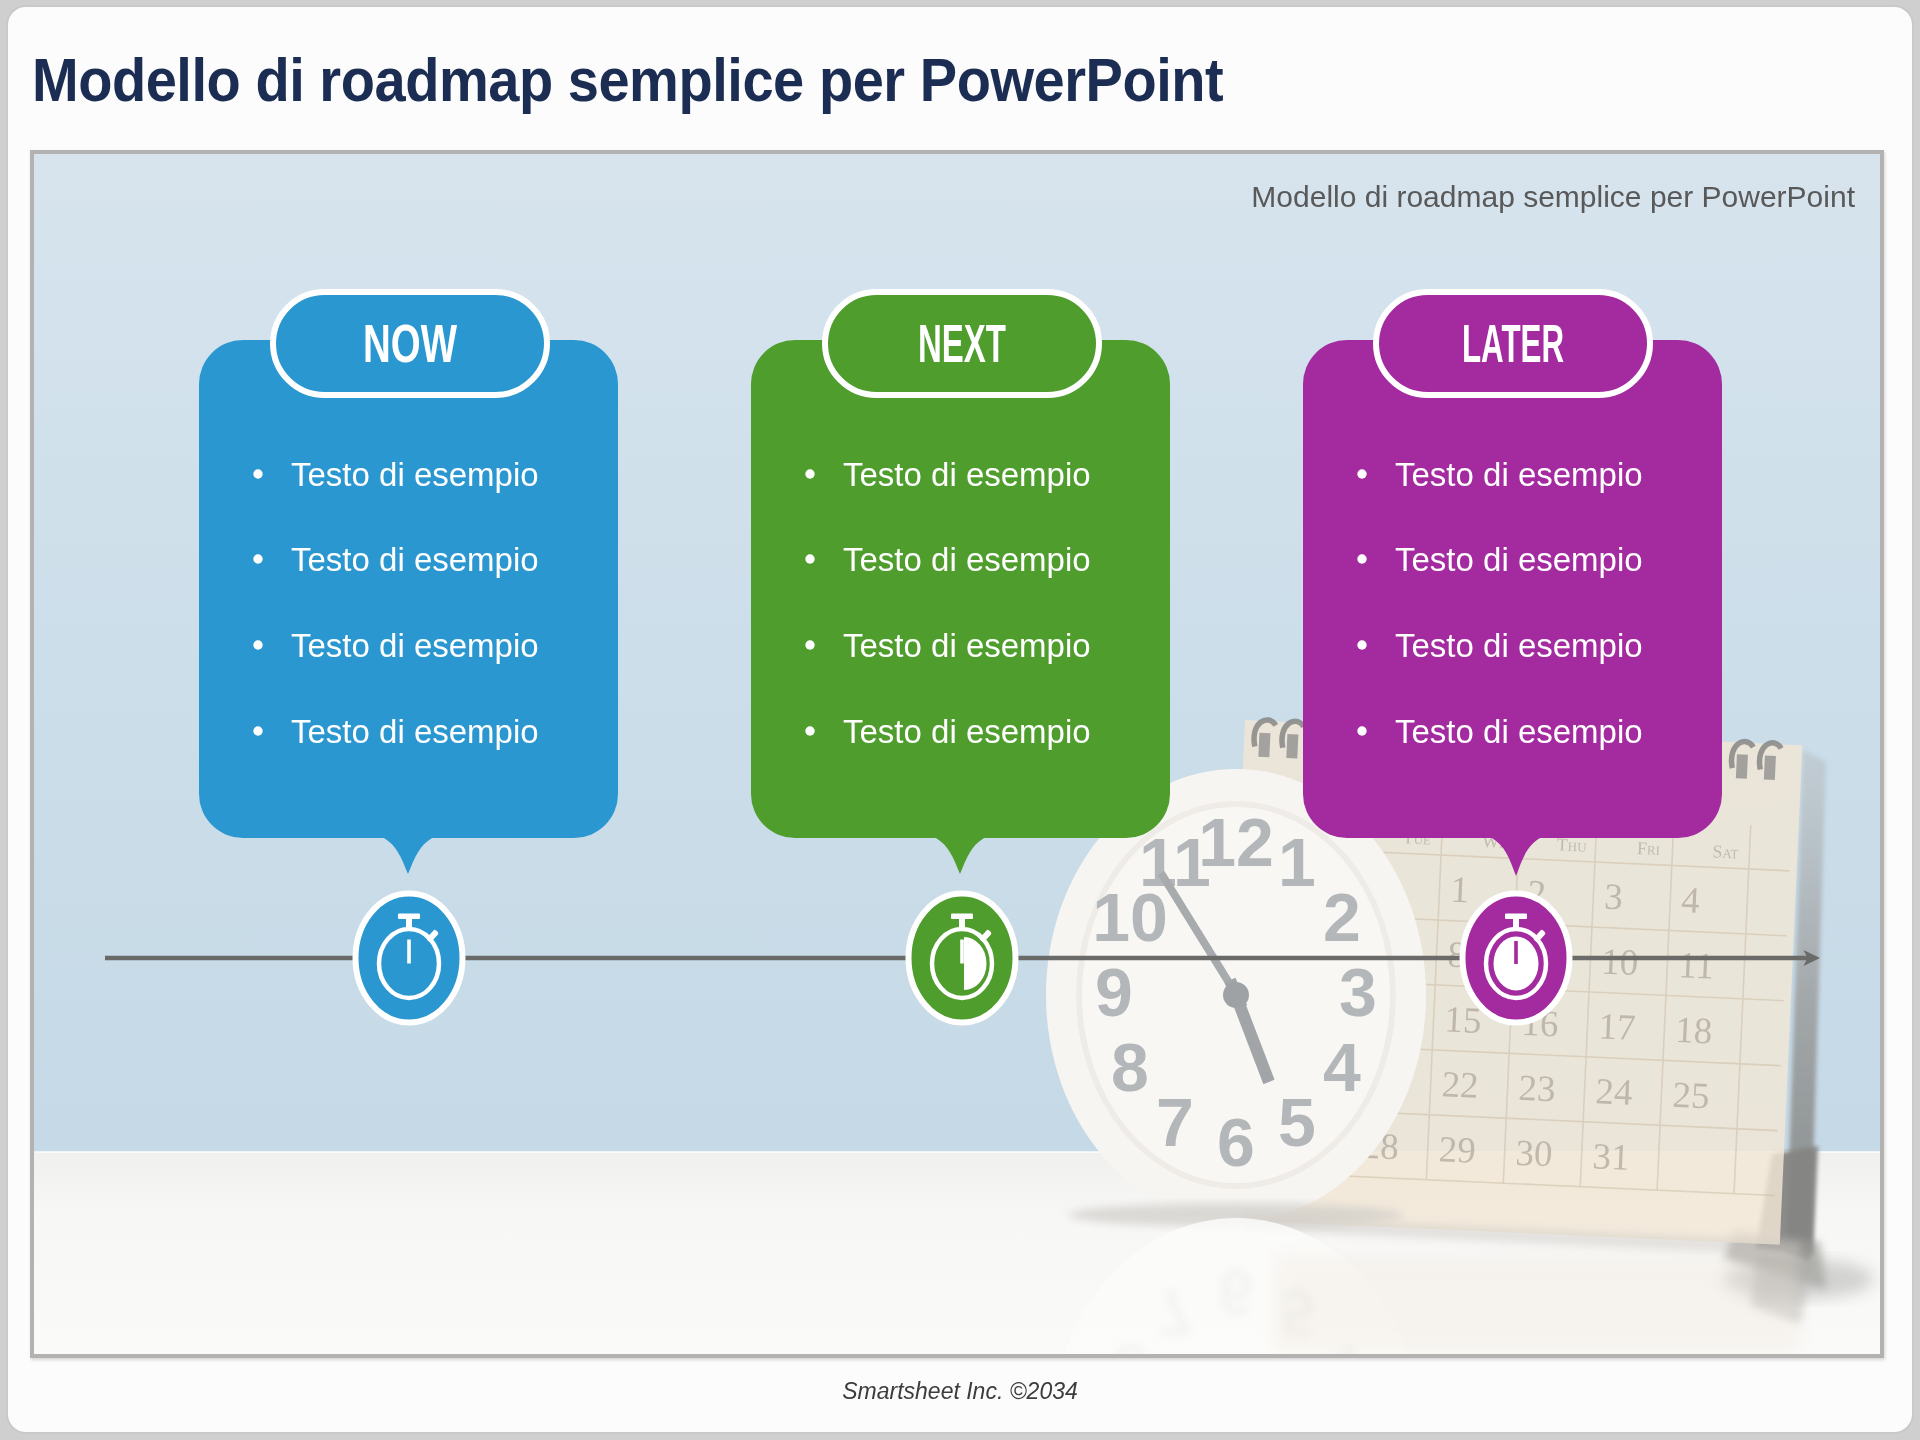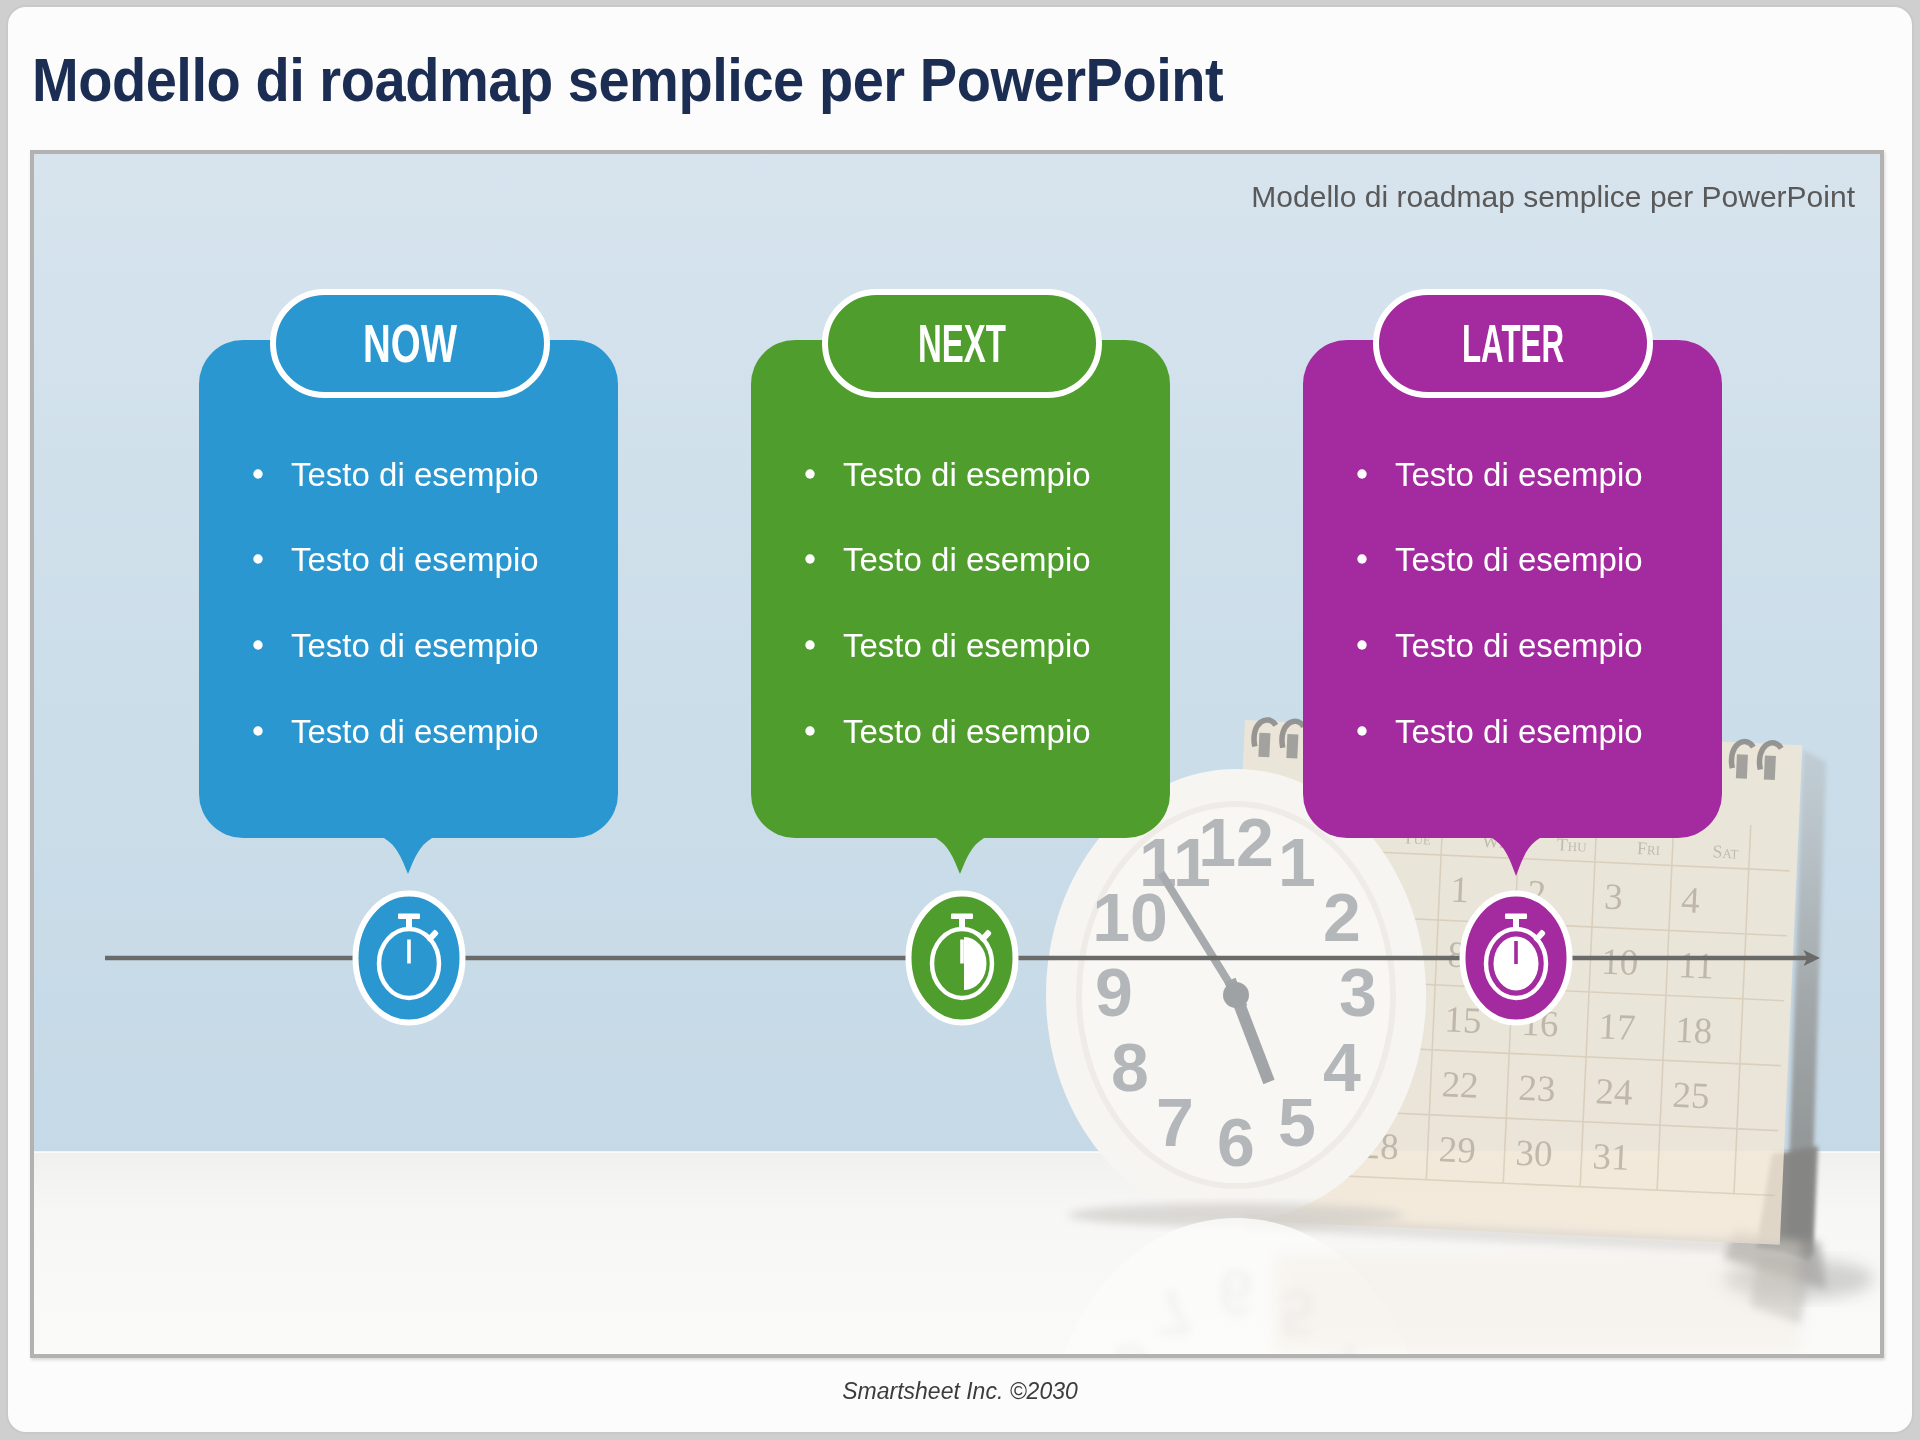--- a/index.html
+++ b/index.html
@@ -250,13 +250,13 @@
             </g>
 <ellipse cx="0" cy="5.5" rx="22.5" ry="27" fill="#ffffff"></ellipse>
 <rect x="-1.8" y="-17" width="3.6" height="23" fill="#a42a9f"></rect>
 </g>
 </g>
 </g>
 
 <text x="1821" y="53" text-anchor="end" font-size="30" fill="#595959">Modello di roadmap semplice per PowerPoint</text>
 </svg>
 </div>
-<div class="footer">Smartsheet Inc. ©2030</div>
+<div class="footer">Smartsheet Inc. ©2034</div>
 
 </body></html>

